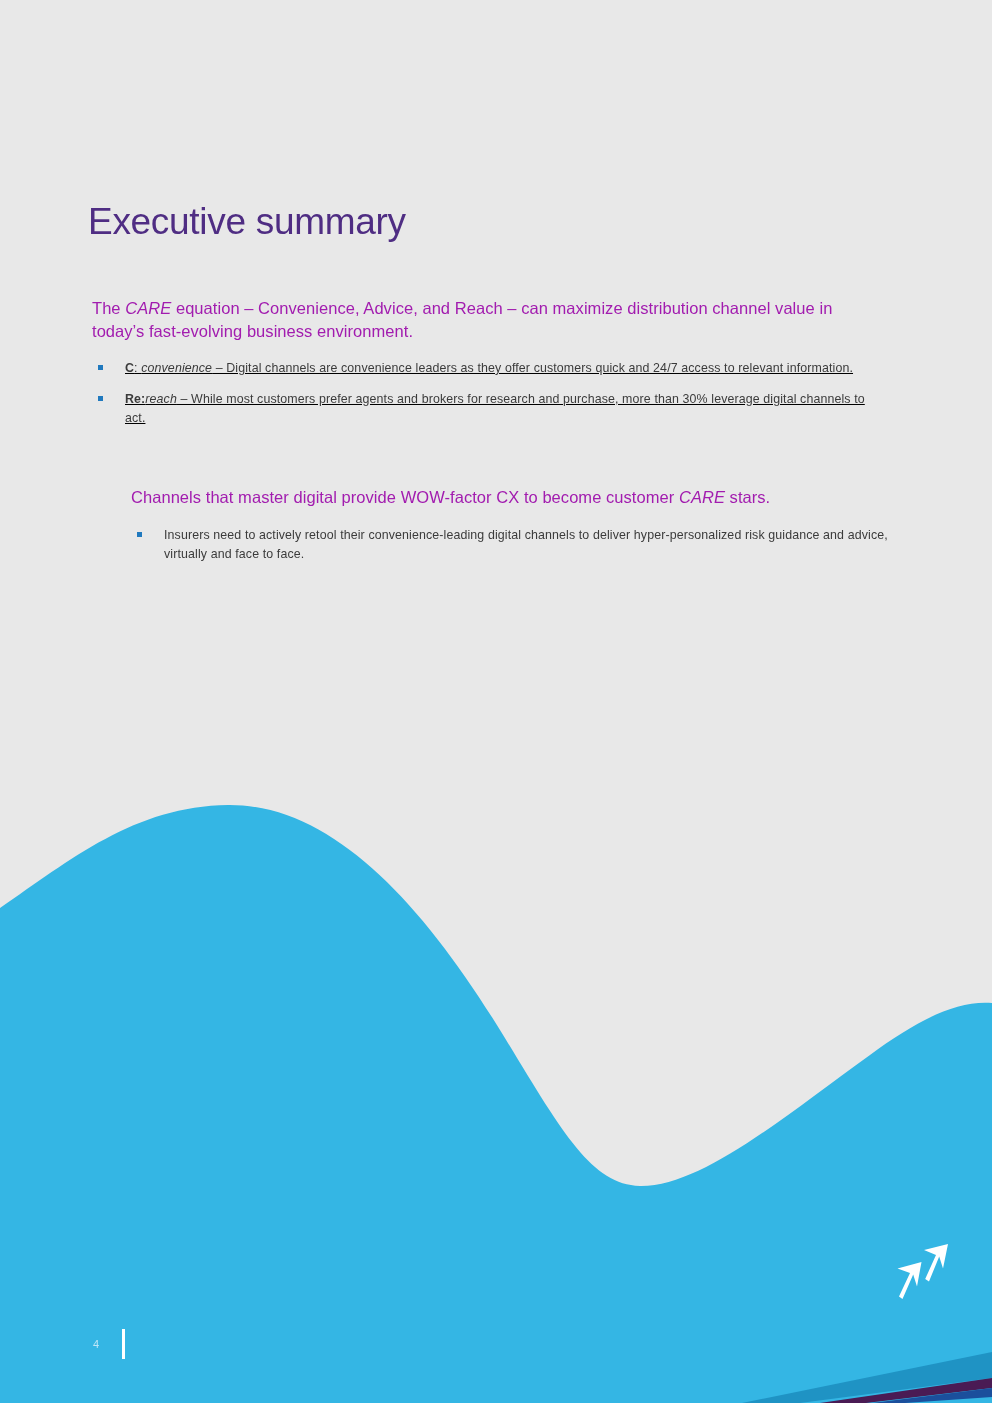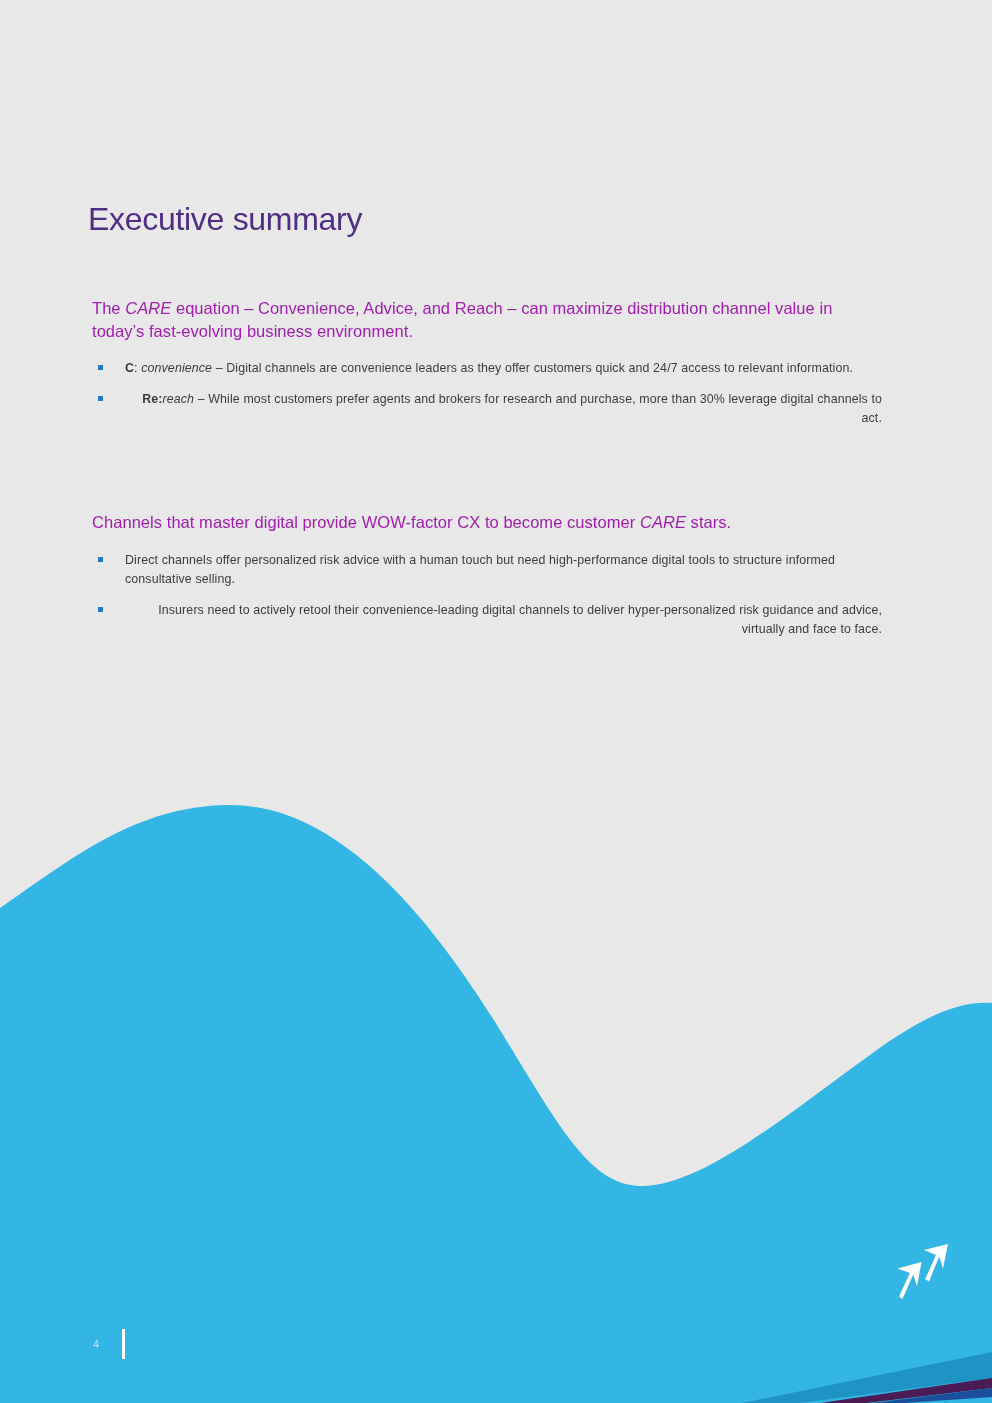--- a/index.html
+++ b/index.html
@@ -31,35 +31,35 @@
     position: absolute;
     left: 0; top: 0;
     width: 992px;
     z-index: 2;
   }
 
   .page-title {
     position: absolute;
     left: 88px;
     top: 203px;
-    font-size: 32px;
+    font-size: 37px;
     font-weight: 400;
     letter-spacing: -0.3px;
     color: #4f2d83;
     line-height: 1.0;
   }
 
   .section {
     position: absolute;
     left: 92px;
     width: 790px;
   }
 
   .section-1 { top: 297px; }
-  .section-2 { top: 511px; }
+  .section-2 { top: 486px; margin-left: 39px; }
 
   .section-heading {
     color: #a21caf;
     font-size: 16.5px;
     font-weight: 400;
     line-height: 1.42;
     letter-spacing: 0.05px;
     max-width: 760px;
   }
   .section-heading .ital { font-style: italic; }
@@ -72,37 +72,37 @@
   ul.bullets li {
     position: relative;
     padding-left: 33px;
     margin-bottom: 11px;
     color: #3b3b3b;
     font-size: 12.4px;
     line-height: 1.52;
     letter-spacing: 0.12px;
   }
 
-  ul.bullets li:last-child { margin-bottom: 0; text-align: right; }
+  ul.bullets li:last-child { margin-bottom: 0; }
 
   ul.bullets li::before {
     content: "";
     position: absolute;
     left: 6px;
     top: 6px;
     width: 5px;
     height: 5px;
     background: #2079be;
   }
 
   .b { font-weight: bold; }
   .i { font-style: italic; }
 
   
-  .section-1 ul.bullets { margin-top: 15px; }
+  .section-1 ul.bullets { margin-top: 15px; text-decoration: underline; }
   .section-1 ul.bullets li { margin-bottom: 12px; }
   .section-2 ul.bullets { margin-top: 17px; }
   .section-2 ul.bullets li { margin-bottom: 12px; }
 
   .page-number {
     position: absolute;
     left: 93px;
     top: 1338px;
     font-size: 11px;
     color: #bfe7f7;
@@ -168,23 +168,20 @@
     </ul>
   </div>
 
   <div class="section section-2">
     <div class="section-heading">
       <span>Channels that master digital provide WOW-factor CX to become customer </span><span class="ital">CARE</span><span> stars.</span>
     </div>
 
     <ul class="bullets">
       <li>
-        <span>Direct channels offer personalized risk advice with a human touch but need high-performance digital tools to structure informed consultative selling.</span>
-      </li>
-      <li>
         <span>Insurers need to actively retool their convenience-leading digital channels to deliver hyper-personalized risk guidance and advice, virtually and face to face.</span>
       </li>
     </ul>
   </div>
 </div>
 
 <div class="page-number">4</div>
 <div class="footer-rule"></div>
 
 <svg class="brand-logo" viewBox="0 0 62 62" width="62" height="62">

